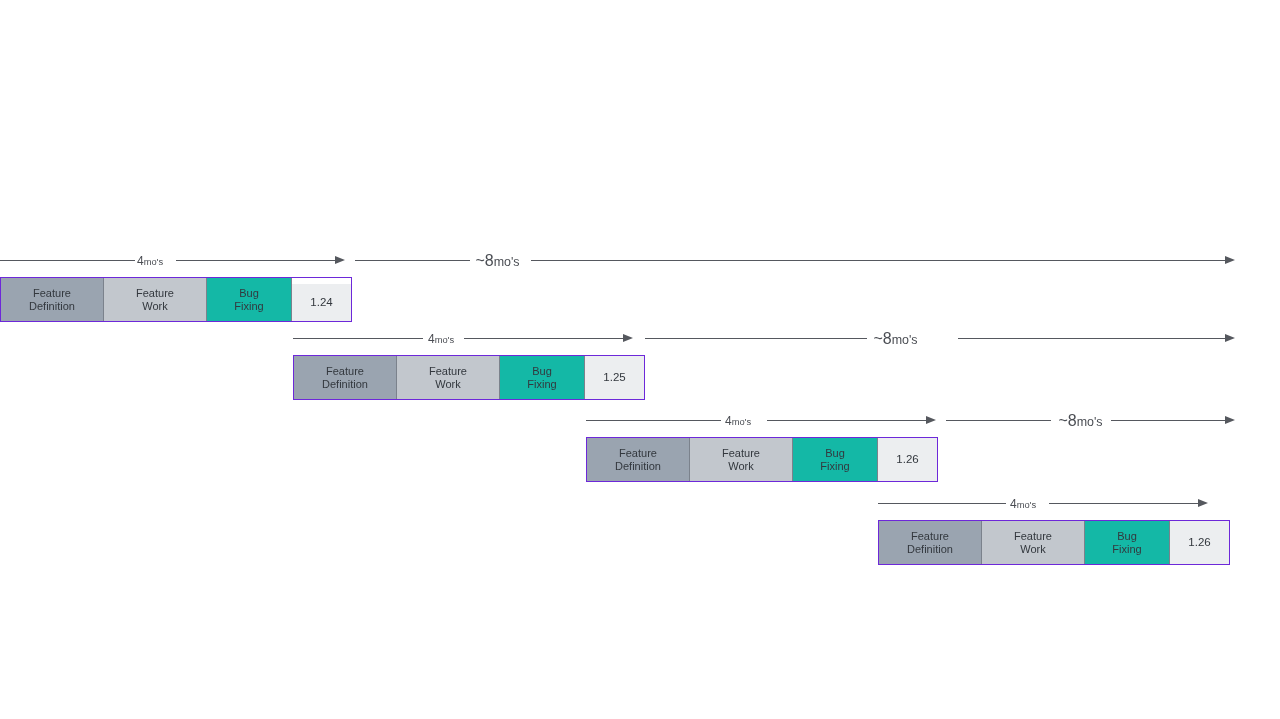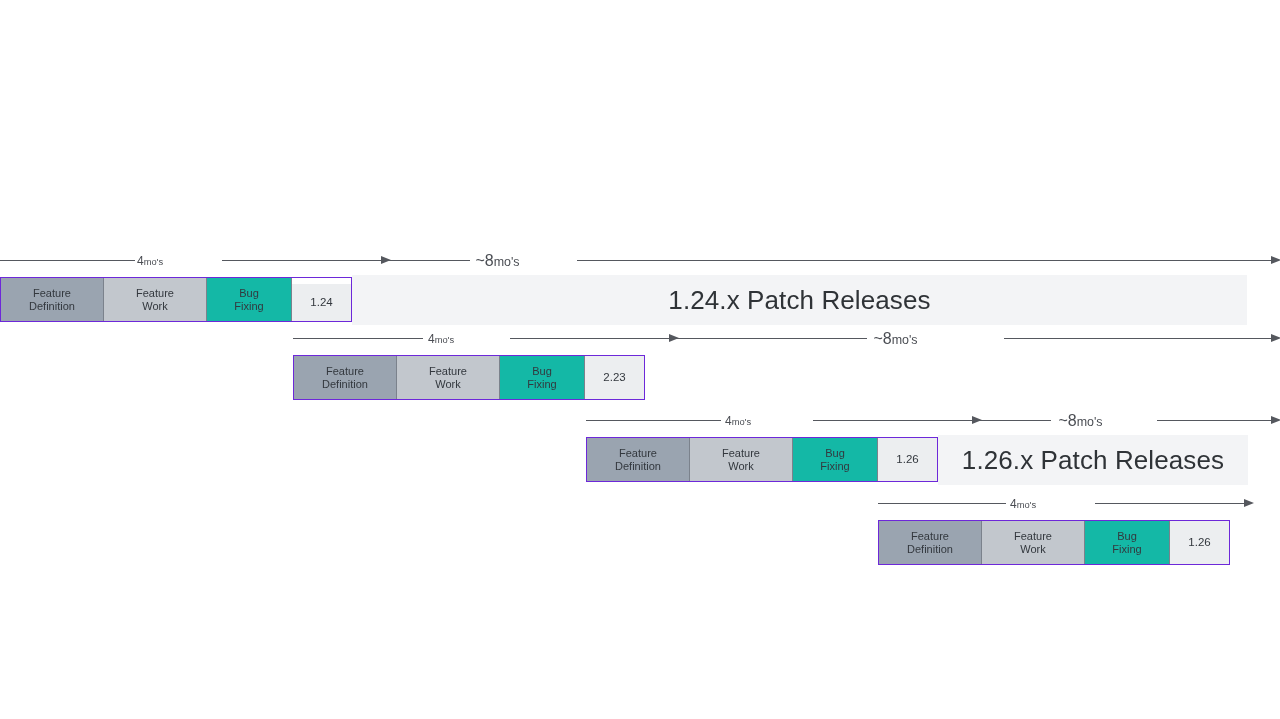--- a/index.html
+++ b/index.html
@@ -26,21 +26,20 @@
 
   .release-row {
     position: absolute;
     height: 100px;
   }
 
   
   .arrow {
     position: absolute;
     height: 22px;
-    padding-left: 46px;
   }
   .arrow .seg {
     position: absolute;
     top: 10px;
     height: 1px;
     background: #55585e;
   }
   .arrow .seg.left  { left: 0; }
   .arrow .seg.right { right: 9px; }
   .arrow .head {
@@ -120,23 +119,20 @@
       <div class="arrow-label dur-4" style="left:120px; width:60px;"><span>4</span><span class="unit">mo's</span></div>
     </div>
 
     <div class="arrow" style="left:355px; top:0px; width:880px;">
       <div class="seg left" style="width:115px;"></div>
       <div class="seg right" style="width:695px;"></div>
       <div class="head"></div>
       <div class="arrow-label dur-8" style="left:110px; width:65px;"><span>~8</span><span class="unit">mo's</span></div>
     </div>
 
-    <div class="patch-bar" style="left:352px; top:25px; width:895px; height:50px;">
-      <span class="patch-label">1.24.x Patch Releases</span>
-    </div>
 
     <div class="phases" style="left:0px; top:27px; width:352px; height:45px;">
       <div class="phase p0" style="width:103px;">Feature
 Definition</div>
       <div class="phase p1" style="width:103px;">Feature
 Work</div>
       <div class="phase p2" style="width:85px;">Bug
 Fixing</div>
       <div class="phase p3" style="width:59px;margin-top:6px;">1.24</div>
     </div>
@@ -159,43 +155,40 @@
     </div>
 
 
     <div class="phases" style="left:293px; top:27px; width:352px; height:45px;">
       <div class="phase p0" style="width:103px;">Feature
 Definition</div>
       <div class="phase p1" style="width:103px;">Feature
 Work</div>
       <div class="phase p2" style="width:85px;">Bug
 Fixing</div>
-      <div class="phase p3" style="width:59px;">2.23</div>
+      <div class="phase p3" style="width:59px;">1.25</div>
     </div>
   </div>
 
   <div class="release-row" style="left:0px; top:410px; width:1280px;">
 
     <div class="arrow" style="left:586px; top:0px; width:350px;">
       <div class="seg left" style="width:135px;"></div>
       <div class="seg right" style="width:160px;"></div>
       <div class="head"></div>
       <div class="arrow-label dur-4" style="left:122px; width:60px;"><span>4</span><span class="unit">mo's</span></div>
     </div>
 
     <div class="arrow" style="left:946px; top:0px; width:289px;">
       <div class="seg left" style="width:105px;"></div>
       <div class="seg right" style="width:115px;"></div>
       <div class="head"></div>
       <div class="arrow-label dur-8" style="left:102px; width:65px;"><span>~8</span><span class="unit">mo's</span></div>
     </div>
 
-    <div class="patch-bar" style="left:938px; top:25px; width:310px; height:50px;">
-      <span class="patch-label">1.26.x Patch Releases</span>
-    </div>
 
     <div class="phases" style="left:586px; top:27px; width:352px; height:45px;">
       <div class="phase p0" style="width:103px;">Feature
 Definition</div>
       <div class="phase p1" style="width:103px;">Feature
 Work</div>
       <div class="phase p2" style="width:85px;">Bug
 Fixing</div>
       <div class="phase p3" style="width:59px;">1.26</div>
     </div>

